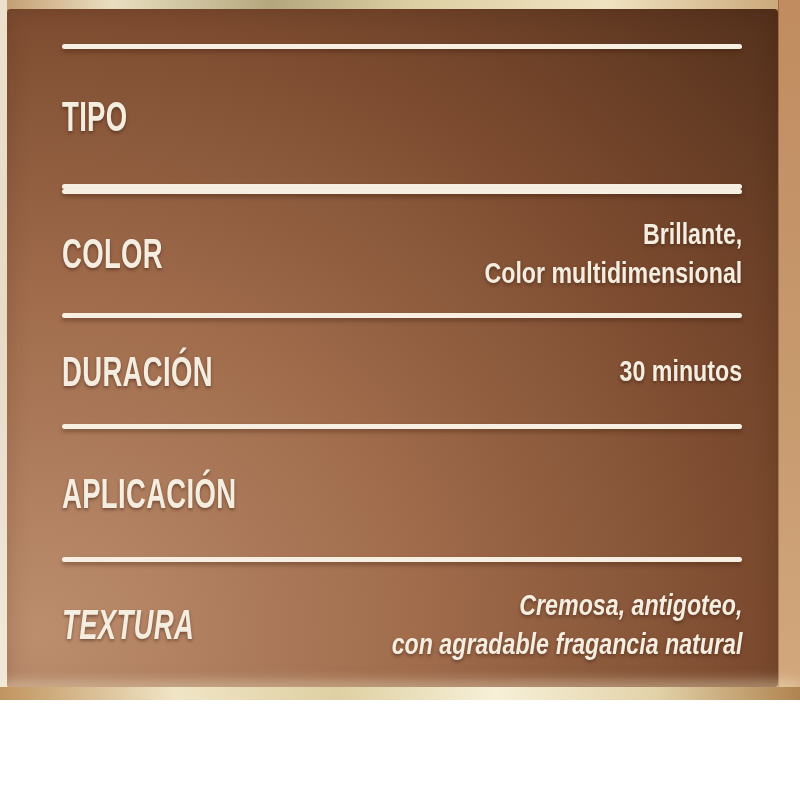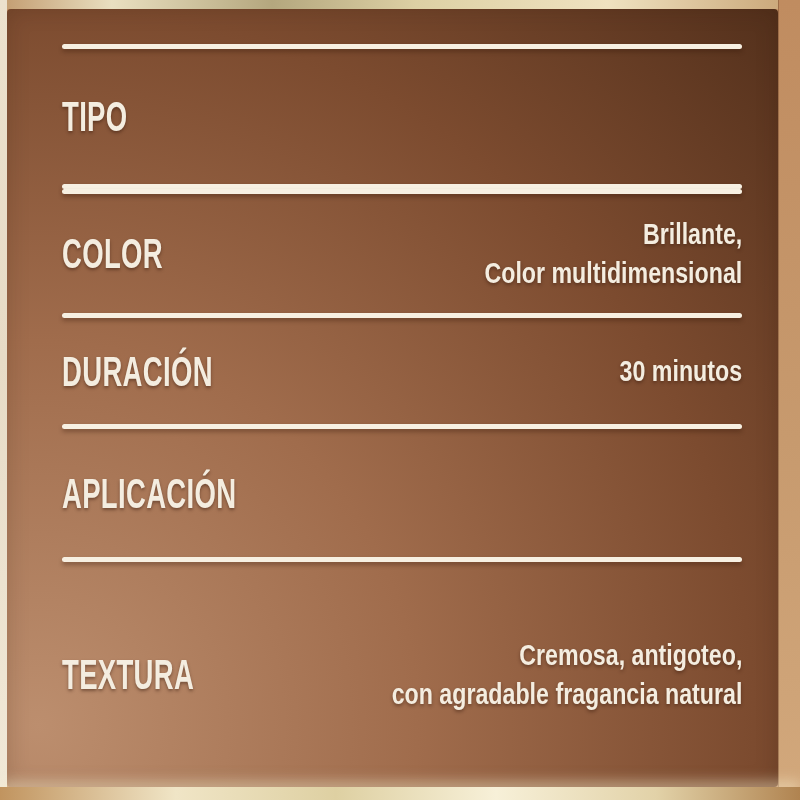--- a/index.html
+++ b/index.html
@@ -1,21 +1,21 @@
 <!DOCTYPE html>
 <html style="--panel-light: #bc8e6e; --panel-mid: #a06c4c; --panel-deep: #7c4b2f; --panel-dark: #4a2a17; --text: #f4ede0; --separator: #f7f0e2; --frame-tan: #c49468;"><head>
 <meta charset="utf-8">
 <style>
   html, body { margin: 0; padding: 0; background: #ffffff; }
   * { box-sizing: border-box; }
 
   .stage {
     position: relative;
     width: 800px;
-    height: 800px;
+    height: 700px;
     overflow: hidden;
     background: var(--frame-tan, #c49468);
     font-family: "Liberation Sans", sans-serif;
   }
 
   
   .edge { position: absolute; z-index: 2; }
   .edge-top {
     left: 0; top: 0; right: 0; height: 9px;
     background: linear-gradient(to right,
@@ -69,21 +69,21 @@
     background: var(--separator, #f7f0e2);
     box-shadow: 0 3px 4px rgba(52, 22, 8, 0.35);
   }
   .sep.first { margin-top: 35px; }
 
   .row {
     display: flex;
     align-items: center;
     justify-content: space-between;
   }
-  .row.grow { flex: 1 1 auto; }
+  .row.grow { flex: 1 1 auto; font-style: italic; }
 
   .label {
     margin: 0;
     font-size: 43px;
     font-weight: 700;
     color: var(--text, #f4ede0);
     letter-spacing: 0.5px;
     white-space: nowrap;
     transform: scaleX(0.64);
     transform-origin: 0 50%;

